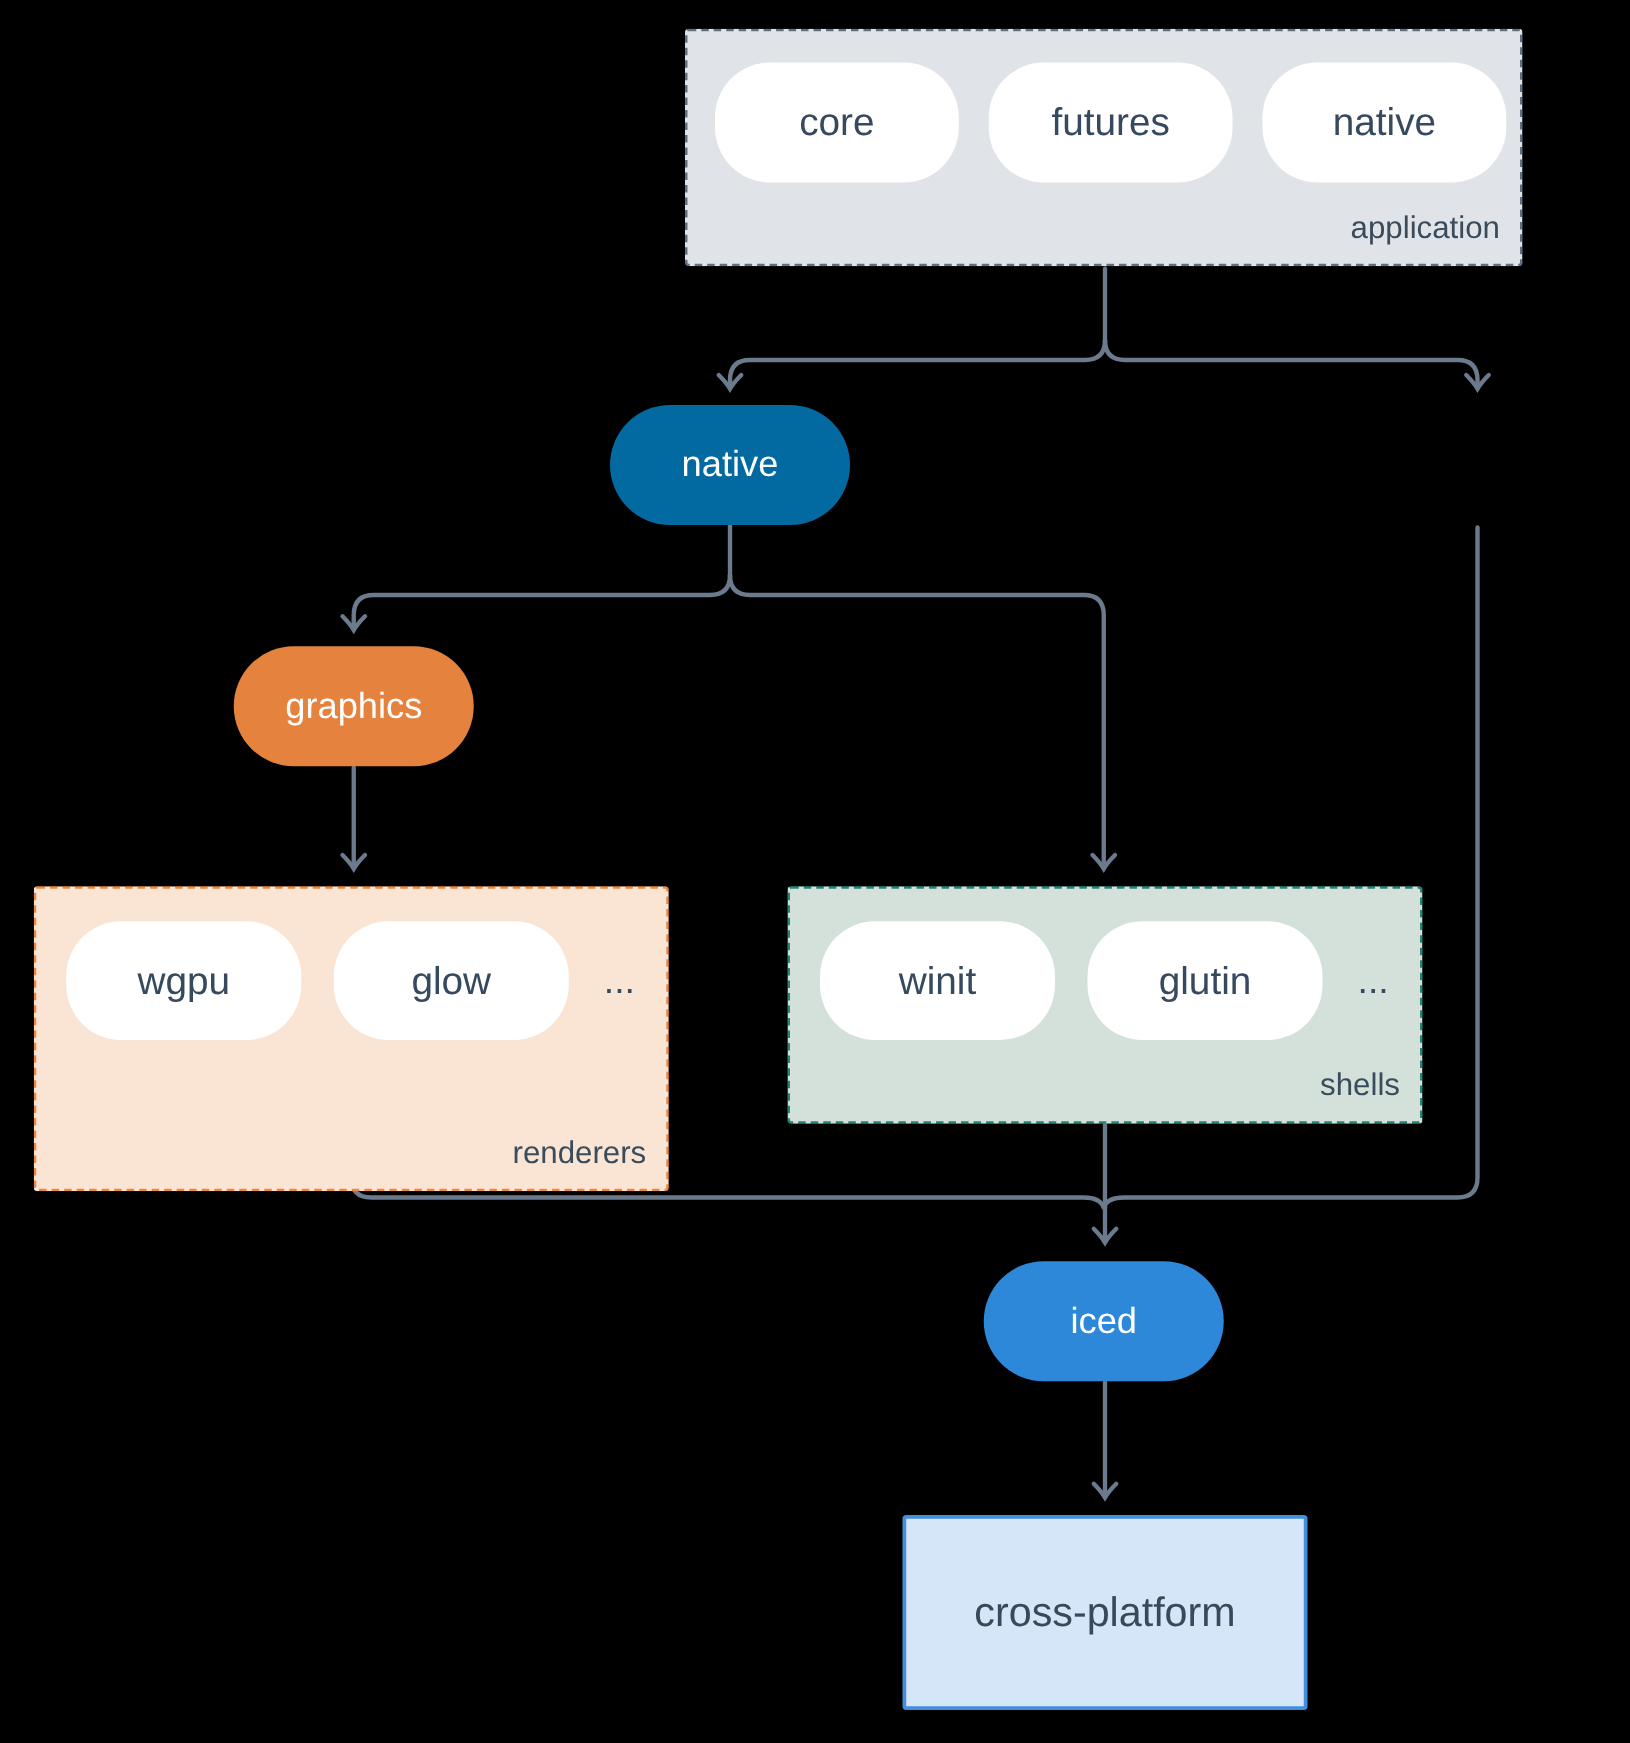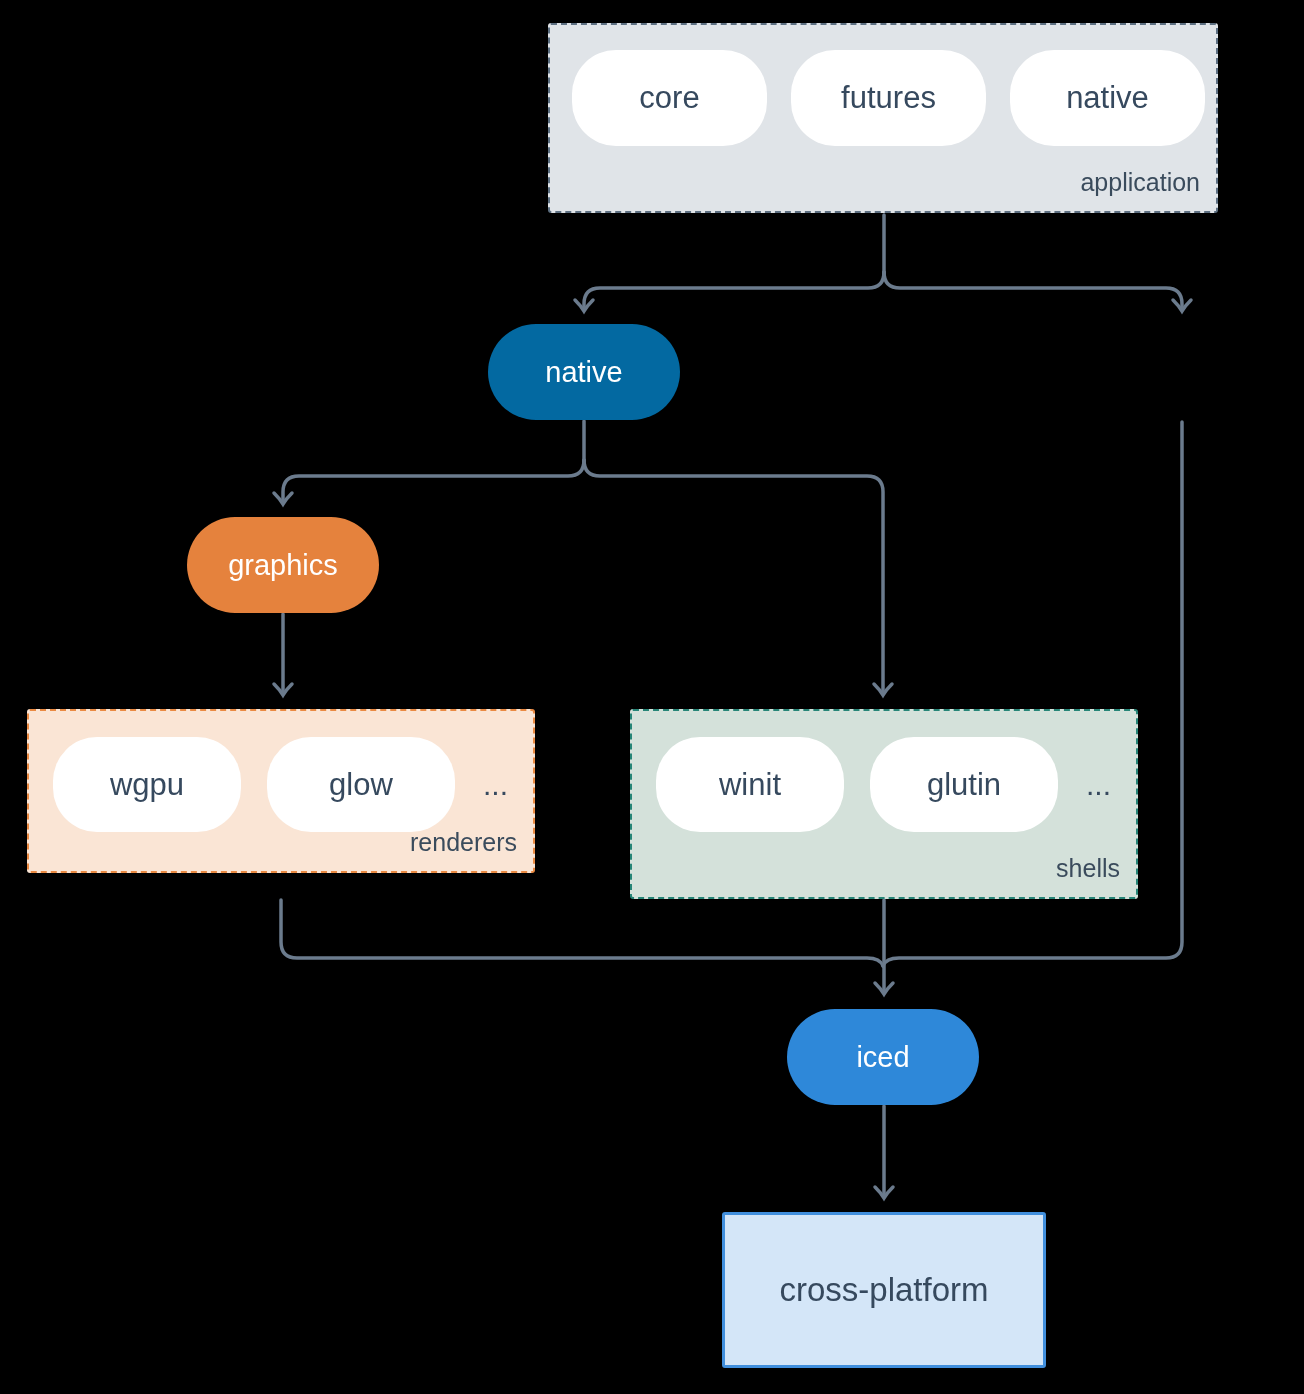--- a/index.html
+++ b/index.html
@@ -6,21 +6,21 @@
   .canvas{
     position:relative;width:1304px;height:1394px;background:#000;
     font-family:"Liberation Sans","DejaVu Sans",sans-serif;
     overflow:hidden;
   }
   svg.connectors{position:absolute;left:0;top:0;z-index:0;}
 
   .group{position:absolute;border-radius:3px;z-index:1;box-sizing:border-box;}
   .group-foundations{left:548px;top:23px;width:670px;height:190px;
     background:#e0e4e8;border:2.5px dashed #5e7082;}
-  .group-renderers{left:27px;top:709px;width:508px;height:164px;
+  .group-renderers{left:27px;top:709px;width:508px;height:244px;
     background:#fae5d5;border:2.5px dashed #ea8a42;}
   .group-shells{left:630px;top:709px;width:508px;height:190px;
     background:#d4e1da;border:2.5px dashed #268577;}
 
   .pill-row{position:absolute;left:22px;top:25px;display:flex;gap:24px;align-items:center;}
   .group-renderers .pill-row,.group-shells .pill-row{left:24px;top:26px;gap:26px;}
 
   .pill{display:flex;align-items:center;justify-content:center;
     font-size:31px;color:#36495e;z-index:1;}
   .pill-white{width:195px;height:96px;border-radius:44px;background:#ffffff;}

